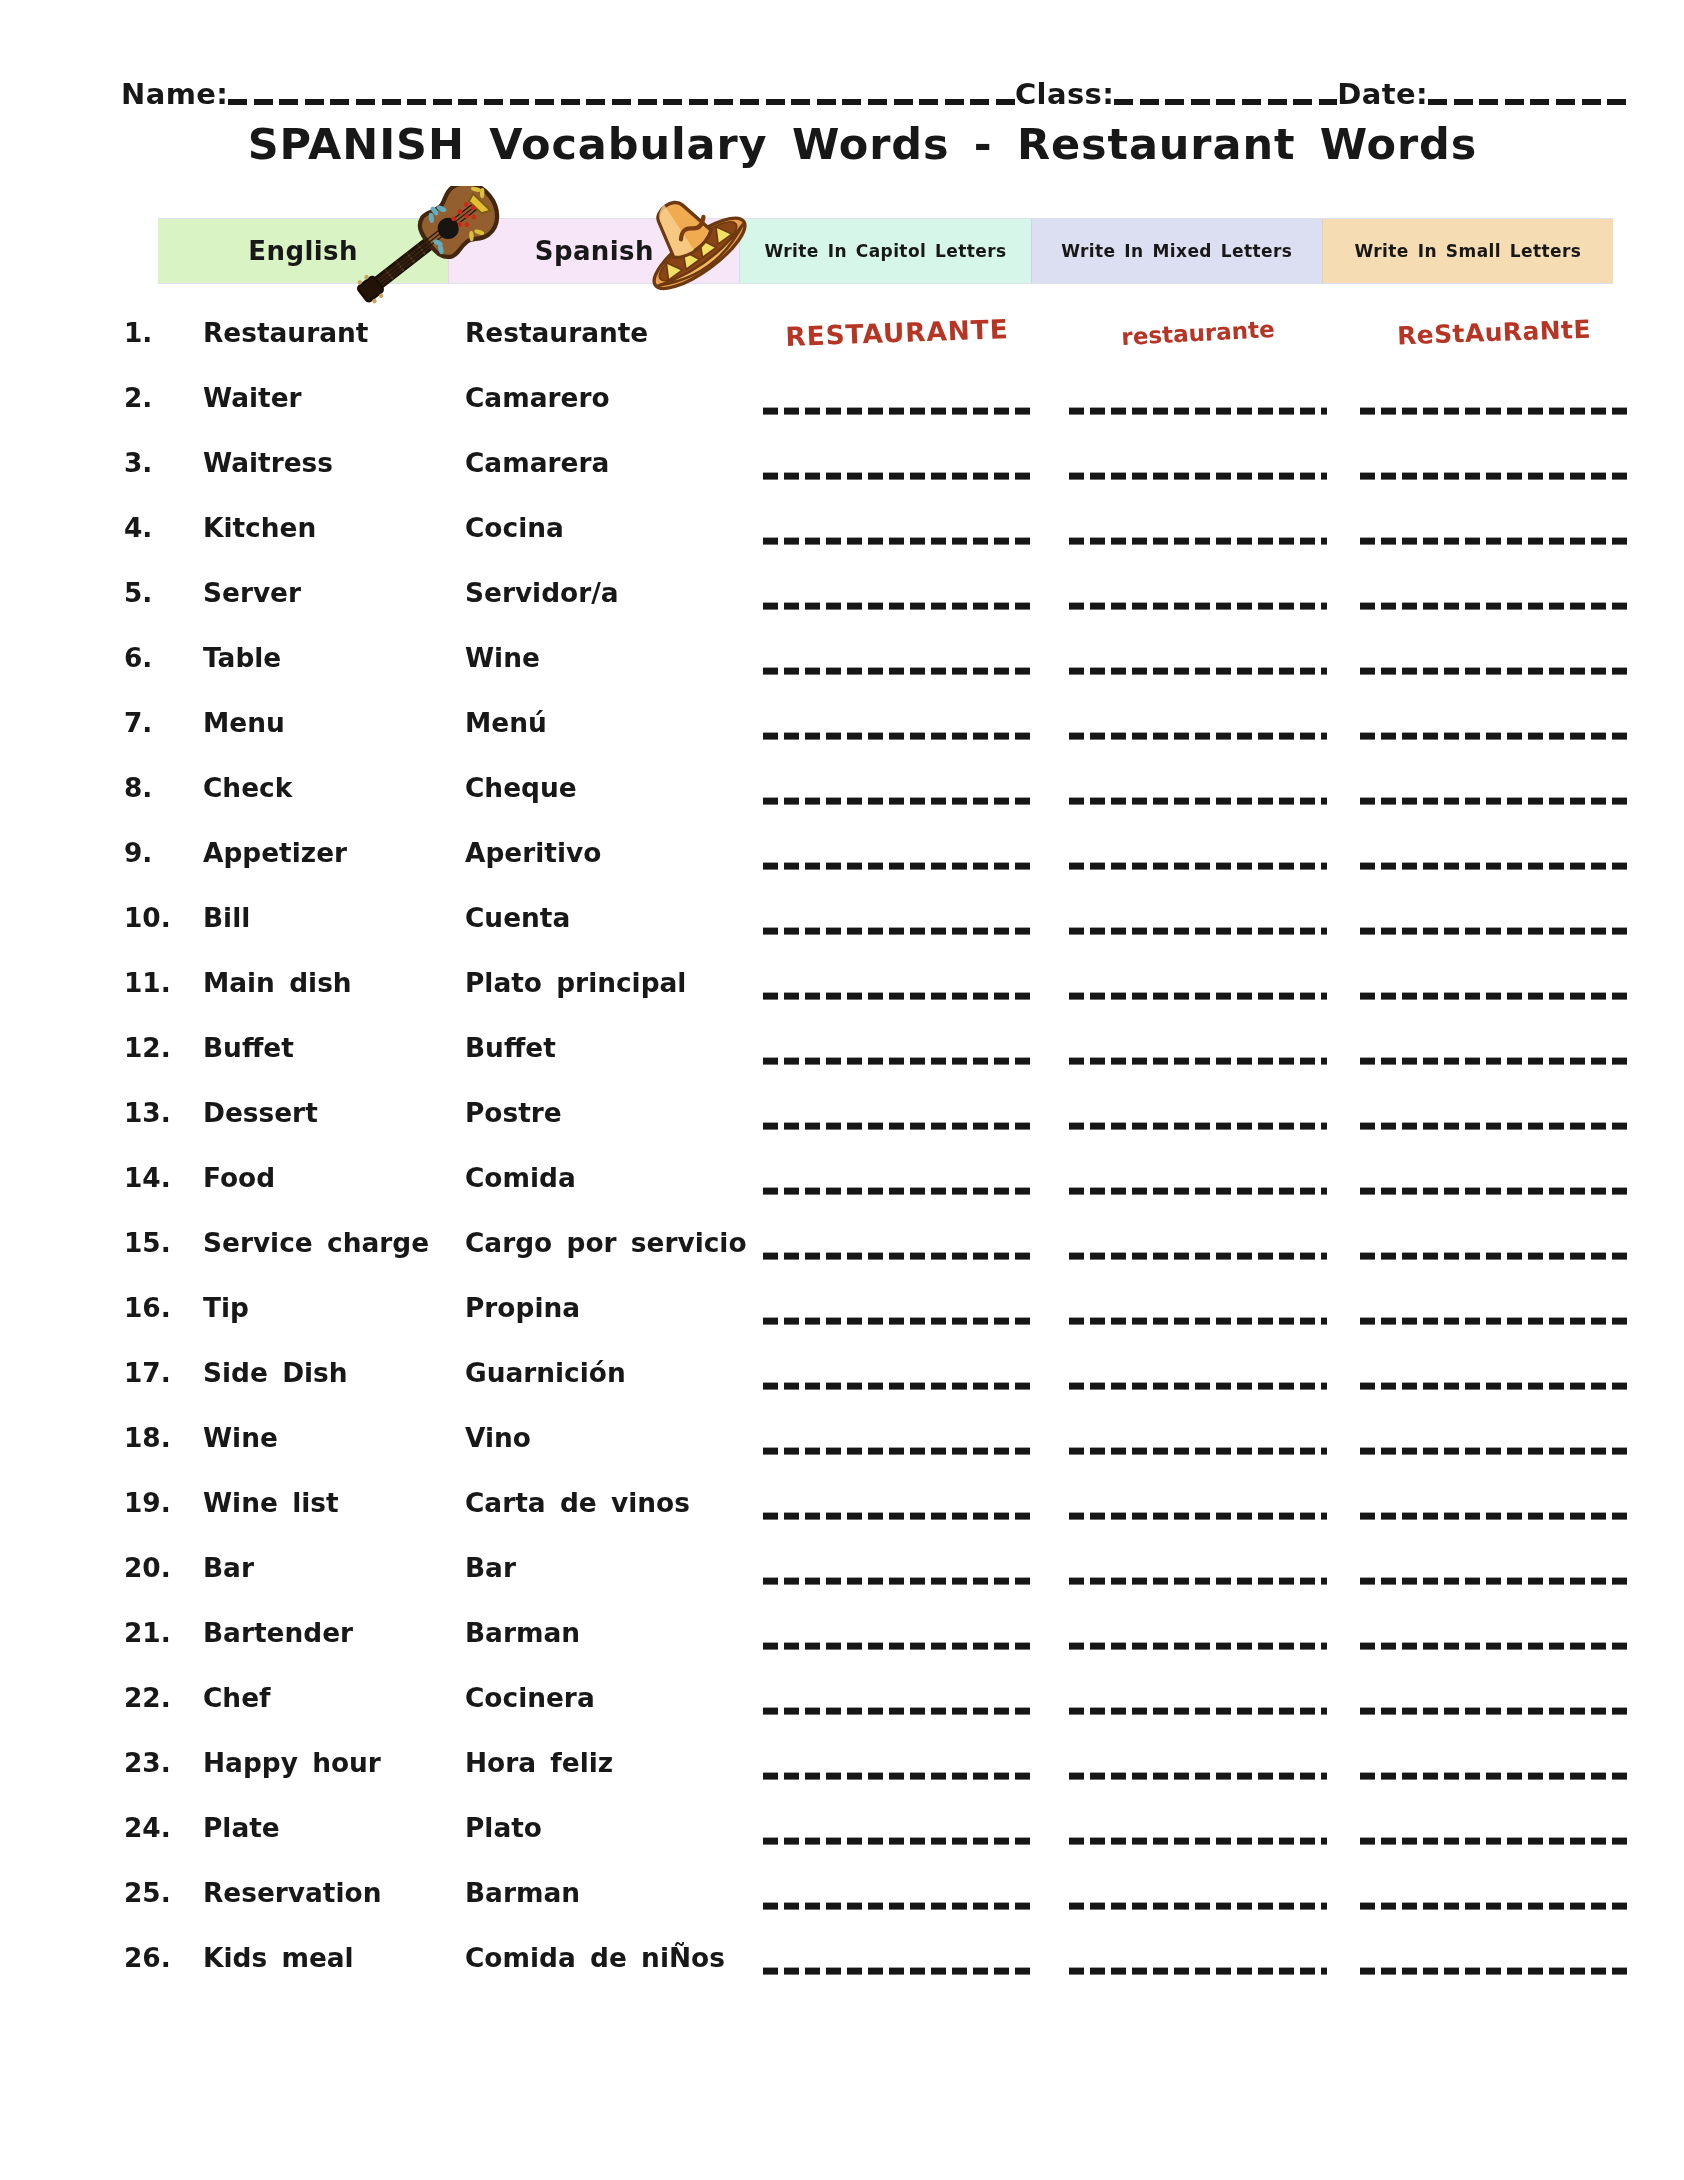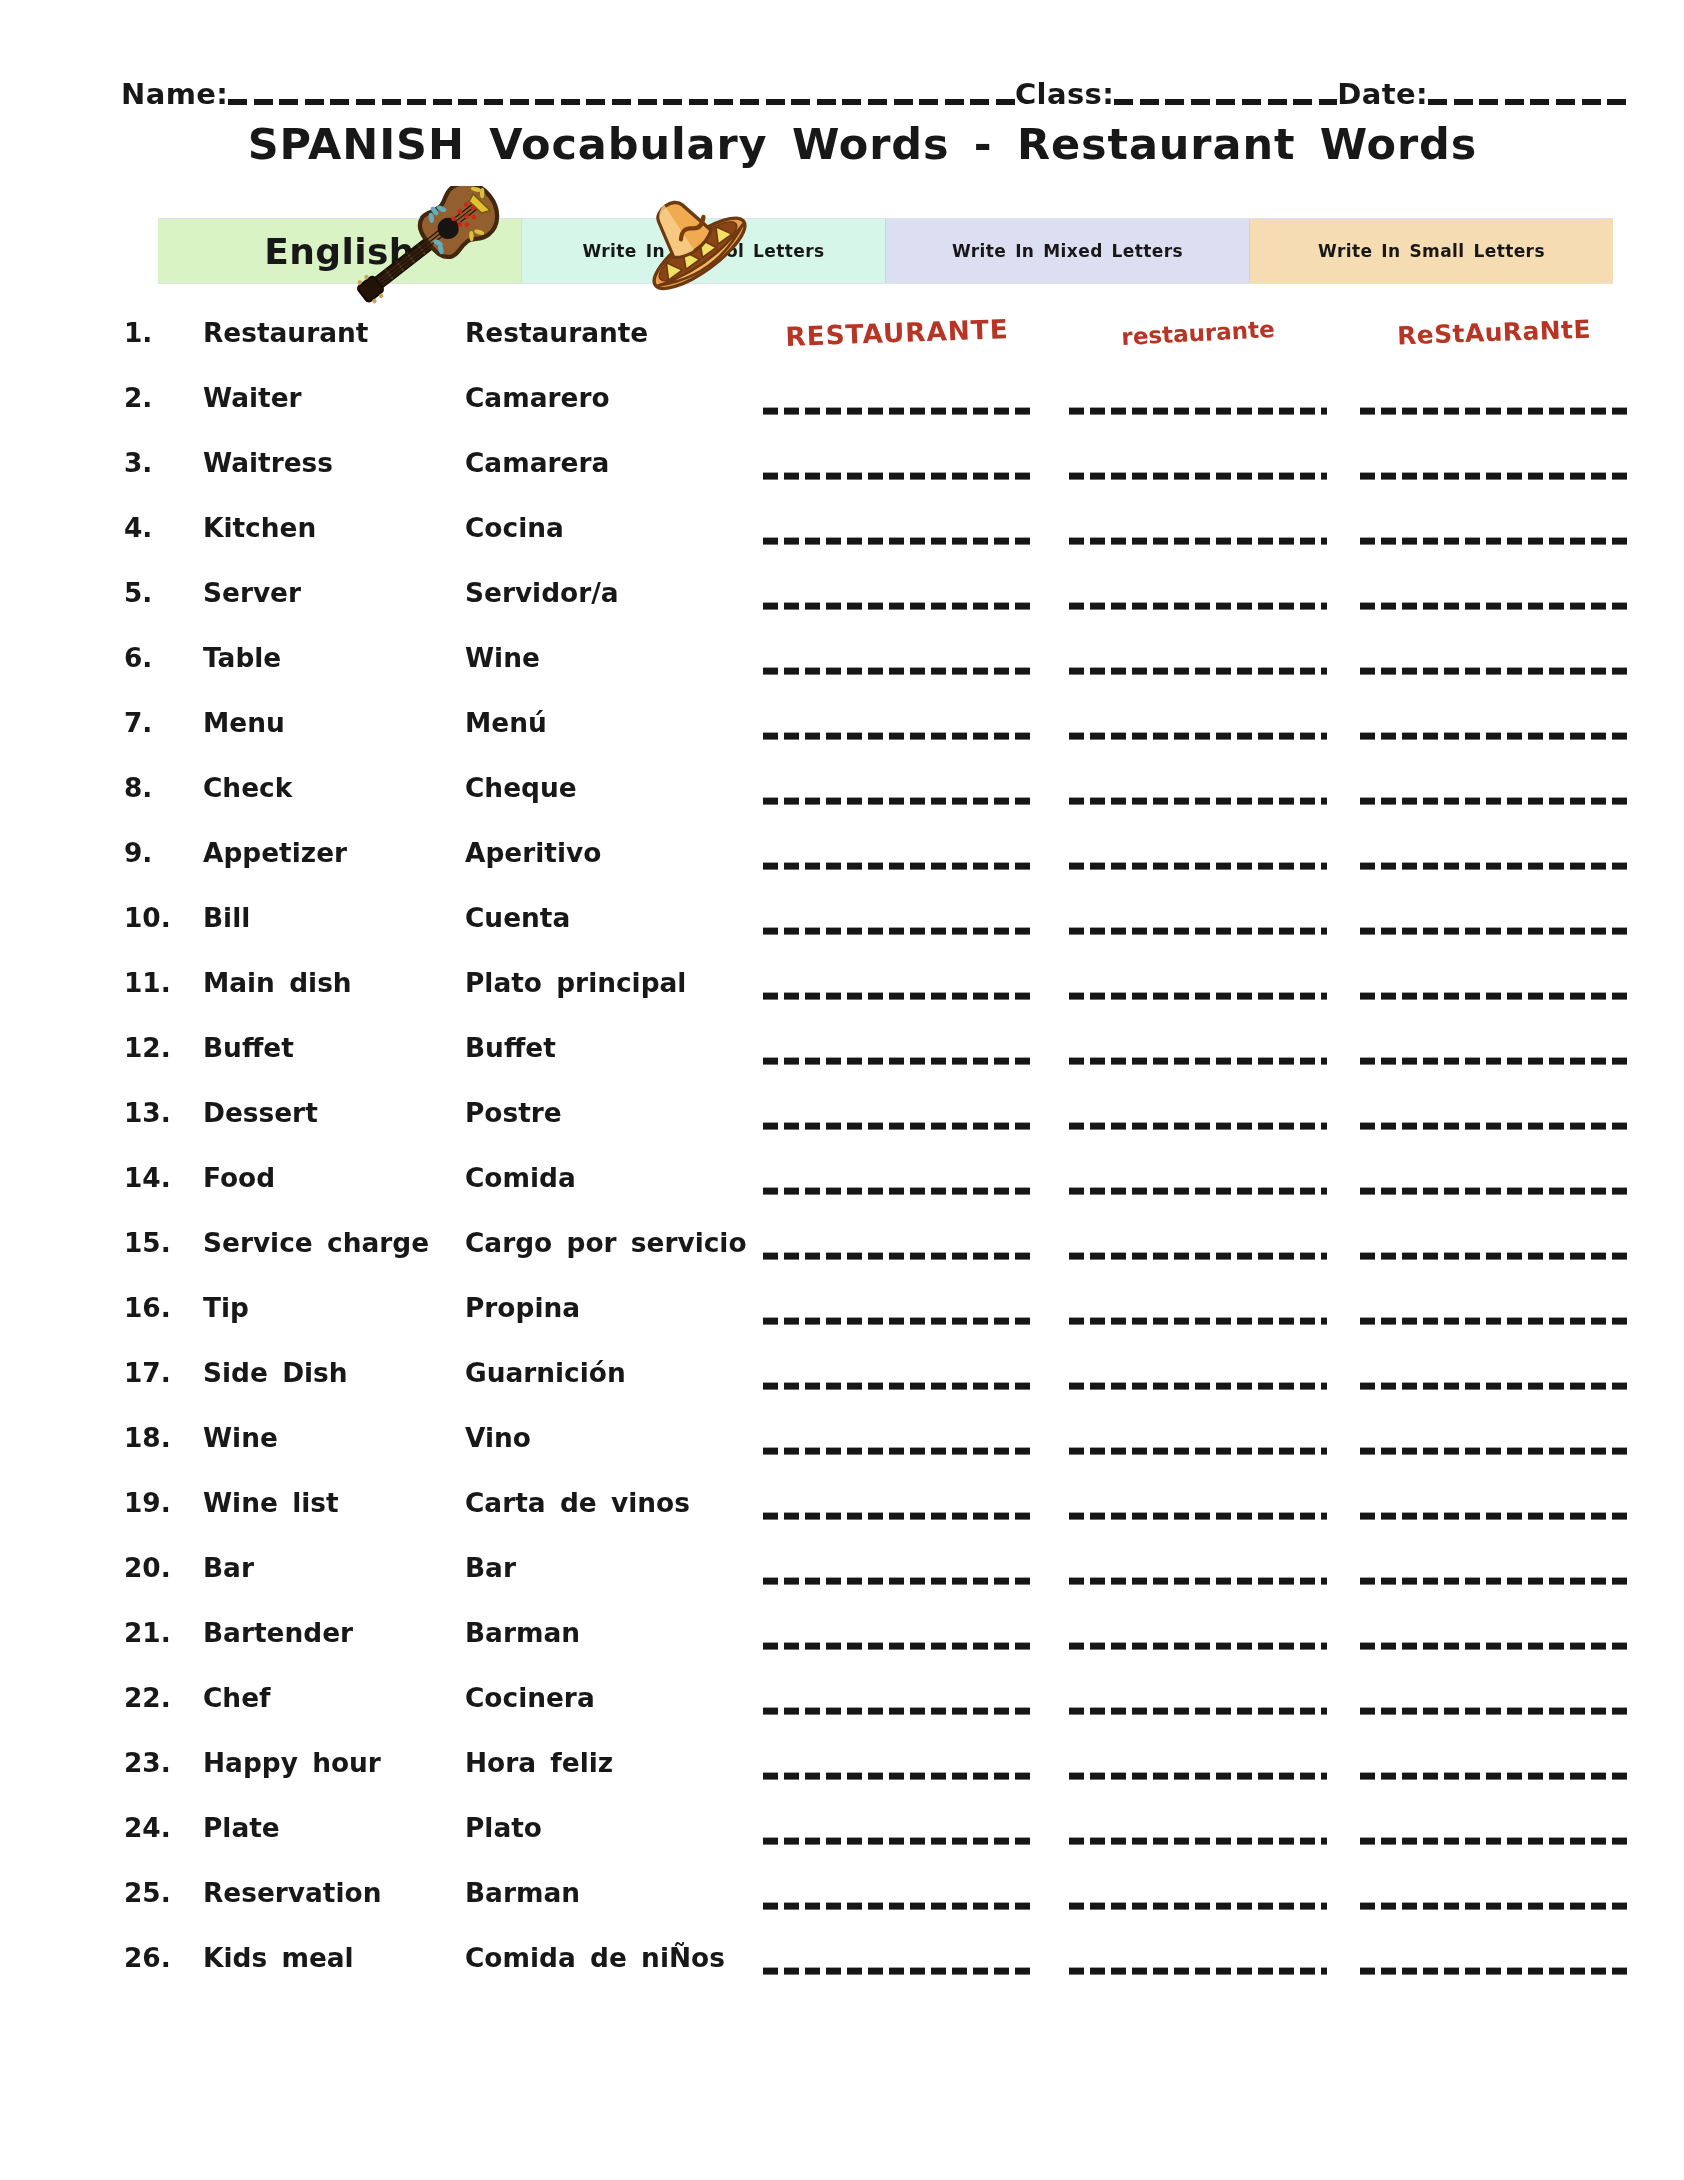--- a/index.html
+++ b/index.html
@@ -22,21 +22,21 @@
 
   
   .title{position:absolute;left:110px;top:119px;width:1505px;text-align:center;
     font-size:43px;letter-spacing:0.9px;word-spacing:8.5px;white-space:nowrap;}
 
   
   .band{position:absolute;left:158px;top:218px;width:1455px;height:66px;display:flex;
     border-top:1.7px solid var(--band-border);border-bottom:1.7px solid var(--band-border);
     box-sizing:border-box;}
   .cell{flex:1;display:flex;align-items:center;justify-content:center;
-    font-size:36px;letter-spacing:0.4px;white-space:nowrap;}
+    font-size:26px;letter-spacing:0.4px;white-space:nowrap;}
   .cell + .cell{border-left:0.9px solid rgba(175,185,200,0.30);}
   .cell.writein{font-size:17px;word-spacing:2.6px;text-align:center;}
 
   
   .decor{position:absolute;z-index:3;}
   #guitar{left:337px;top:186px;width:175px;height:136px;}
   #sombrero{left:629px;top:191px;width:126px;height:104px;}
 
   
   .rows{position:absolute;left:0;top:300px;width:1685px;}
@@ -67,20 +67,21 @@
     <span class="lbl">Class:</span>
     <span class="dashline d-class"></span>
     <span class="lbl">Date:</span>
     <span class="dashline d-date"></span>
   </div>
 
   <div class="title">SPANISH Vocabulary Words - Restaurant Words</div>
 
   <div class="band">
     <div class="cell" style="background: rgb(218, 243, 197);">English</div>
+    <div class="cell" style="background: rgb(247, 229, 248);">Spanish</div>
     <div class="cell writein" style="background: rgb(214, 246, 234);">Write In Capitol Letters</div>
     <div class="cell writein" style="background: rgb(220, 223, 242);">Write In Mixed Letters</div>
     <div class="cell writein" style="background: rgb(246, 220, 178);">Write In Small Letters</div>
   </div>
 
   <svg id="guitar" class="decor" viewBox="0 0 205 160" xmlns="http://www.w3.org/2000/svg">
     <g transform="rotate(52 102 72)">
 
       <rect x="95" y="58" width="14" height="86" rx="2" fill="#33200e" stroke="#1c1107" stroke-width="2.5"></rect>
       <line x1="95" y1="76" x2="109" y2="76" stroke="#5a3a1c" stroke-width="2"></line>

